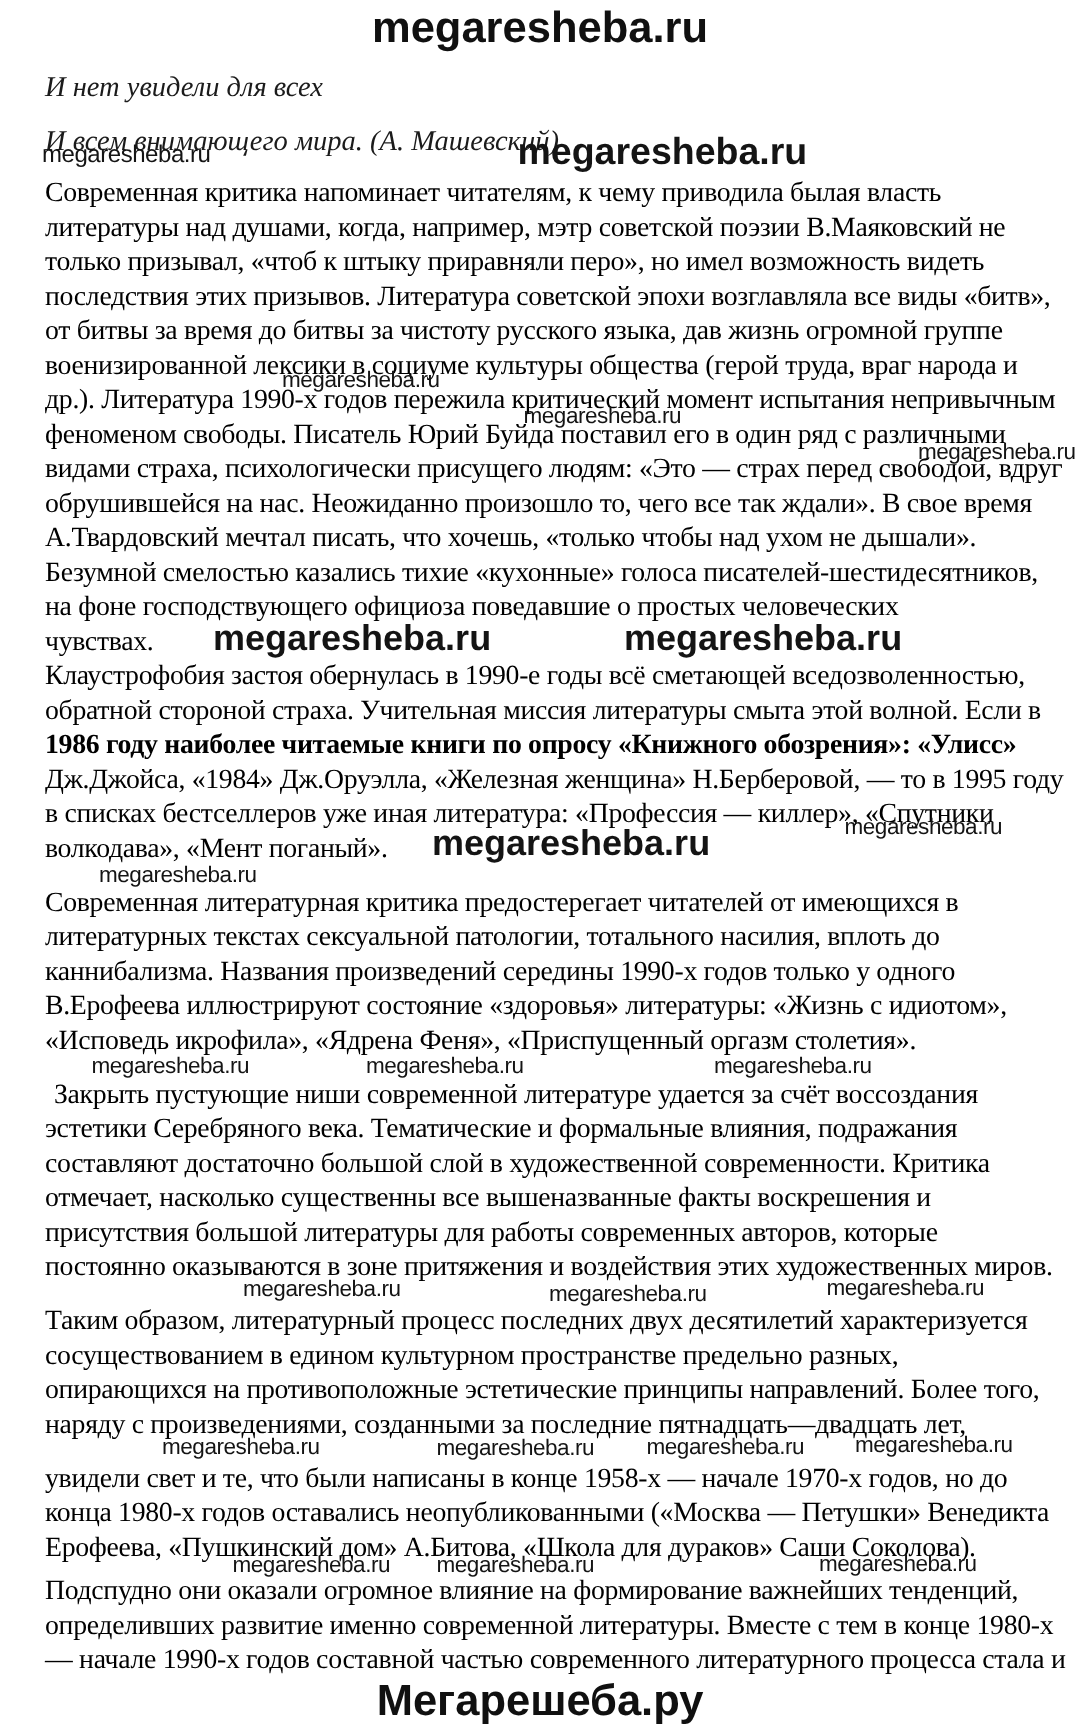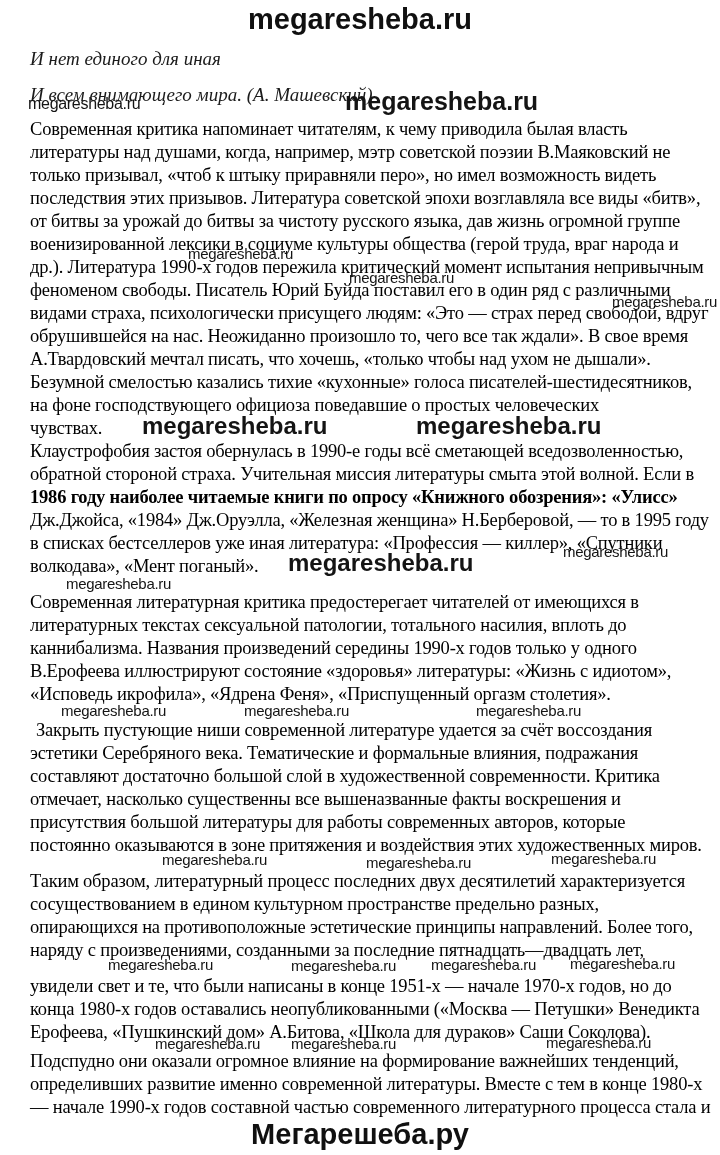--- a/index.html
+++ b/index.html
@@ -60,29 +60,29 @@
   }
   .wm.bold { font-weight: bold; }
   .wm.small { font-weight: normal; letter-spacing: -0.3px; }
 </style>
 </head>
 <body>
 
 <div class="page">
   <div class="header-title">megaresheba.ru</div>
 
-  <div class="epigraph l1">И нет единого для иная</div>
+  <div class="epigraph l1">И нет увидели для всех</div>
   <div class="epigraph l2">И всем внимающего мира. (А. Машевский)</div>
 
   <div id="body-layer">
       <div class="line" style="top: 118px; left: 30px;">Современная критика напоминает читателям, к чему приводила былая власть</div>
       <div class="line" style="top: 141px; left: 30px;">литературы над душами, когда, например, мэтр советской поэзии  В.Маяковский не</div>
       <div class="line" style="top: 164px; left: 30px; text-align: right;">только призывал, «чтоб к штыку приравняли перо», но имел возможность видеть</div>
       <div class="line" style="top: 187px; left: 30px;">последствия этих призывов. Литература советской эпохи возглавляла все виды «битв»,</div>
-      <div class="line" style="top: 210px; left: 30px;">от битвы за урожай до битвы за чистоту русского языка, дав жизнь огромной группе</div>
+      <div class="line" style="top: 210px; left: 30px;">от битвы за время до битвы за чистоту русского языка, дав жизнь огромной группе</div>
       <div class="line" style="top: 233px; left: 30px;">военизированной лексики в социуме культуры общества (герой труда, враг народа и</div>
       <div class="line" style="top: 256px; left: 30px;">др.). Литература 1990-х годов пережила критический момент испытания непривычным</div>
       <div class="line" style="top: 279px; left: 30px;">феноменом свободы. Писатель Юрий Буйда поставил его в один ряд с различными</div>
       <div class="line" style="top: 302px; left: 30px;">видами страха, психологически присущего людям: «Это — страх перед свободой, вдруг</div>
       <div class="line" style="top: 325px; left: 30px;">обрушившейся на нас. Неожиданно произошло то, чего все так ждали». В свое время</div>
       <div class="line" style="top: 348px; left: 30px;">А.Твардовский мечтал писать, что хочешь, «только чтобы над ухом не дышали».</div>
       <div class="line" style="top: 371px; left: 30px;">Безумной смелостью казались тихие «кухонные» голоса писателей-шестидесятников,</div>
       <div class="line" style="top: 394px; left: 30px;">на фоне господствующего официоза поведавшие о простых человеческих</div>
       <div class="line" style="top: 417px; left: 30px;">чувствах.</div>
       <div class="line" style="top: 440px; left: 30px; text-align: right;">Клаустрофобия застоя обернулась в 1990-е годы всё сметающей вседозволенностью,</div>
@@ -99,21 +99,21 @@
       <div class="line" style="top: 719px; left: 36px;">Закрыть пустующие ниши современной литературе удается за счёт воссоздания</div>
       <div class="line" style="top: 742px; left: 30px;">эстетики Серебряного века. Тематические и формальные влияния, подражания</div>
       <div class="line" style="top: 765px; left: 30px;">составляют достаточно большой слой в художественной современности. Критика</div>
       <div class="line" style="top: 788px; left: 30px;">отмечает, насколько существенны все вышеназванные факты воскрешения и</div>
       <div class="line" style="top: 811px; left: 30px;">присутствия большой литературы для работы современных авторов, которые</div>
       <div class="line" style="top: 834px; left: 30px;">постоянно оказываются в зоне притяжения и воздействия этих художественных миров.</div>
       <div class="line" style="top: 870px; left: 30px;">Таким образом, литературный процесс последних двух десятилетий характеризуется</div>
       <div class="line" style="top: 893px; left: 30px;">сосуществованием в едином культурном пространстве предельно разных,</div>
       <div class="line" style="top: 916px; left: 30px;">опирающихся на противоположные эстетические принципы направлений. Более того,</div>
       <div class="line" style="top: 939px; left: 30px;">наряду с произведениями, созданными за последние пятнадцать—двадцать лет,</div>
-      <div class="line" style="top: 975px; left: 30px;">увидели свет и те, что были написаны в конце 1951-х — начале 1970-х годов, но до</div>
+      <div class="line" style="top: 975px; left: 30px;">увидели свет и те, что были написаны в конце 1958-х — начале 1970-х годов, но до</div>
       <div class="line" style="top: 998px; left: 30px;">конца 1980-х годов оставались неопубликованными («Москва — Петушки» Венедикта</div>
       <div class="line" style="top: 1021px; left: 30px;">Ерофеева, «Пушкинский дом» А.Битова, «Школа для дураков» Саши Соколова).</div>
       <div class="line" style="top: 1050px; left: 30px;">Подспудно они оказали огромное влияние на формирование важнейших тенденций,</div>
       <div class="line" style="top: 1073px; left: 30px;">определивших развитие именно современной литературы. Вместе с тем в конце 1980-х</div>
       <div class="line" style="top: 1096px; left: 30px;">— начале 1990-х годов составной частью современного литературного процесса стала и</div>
     </div>
   <div id="wm-layer">
       <div class="wm small" style="top: 96px; left: 28px; font-size: 16px;">megaresheba.ru</div>
       <div class="wm bold" style="top: 89px; left: 345px; font-size: 25px;">megaresheba.ru</div>
       <div class="wm small" style="top: 246px; left: 188px; font-size: 15px;">megaresheba.ru</div>

